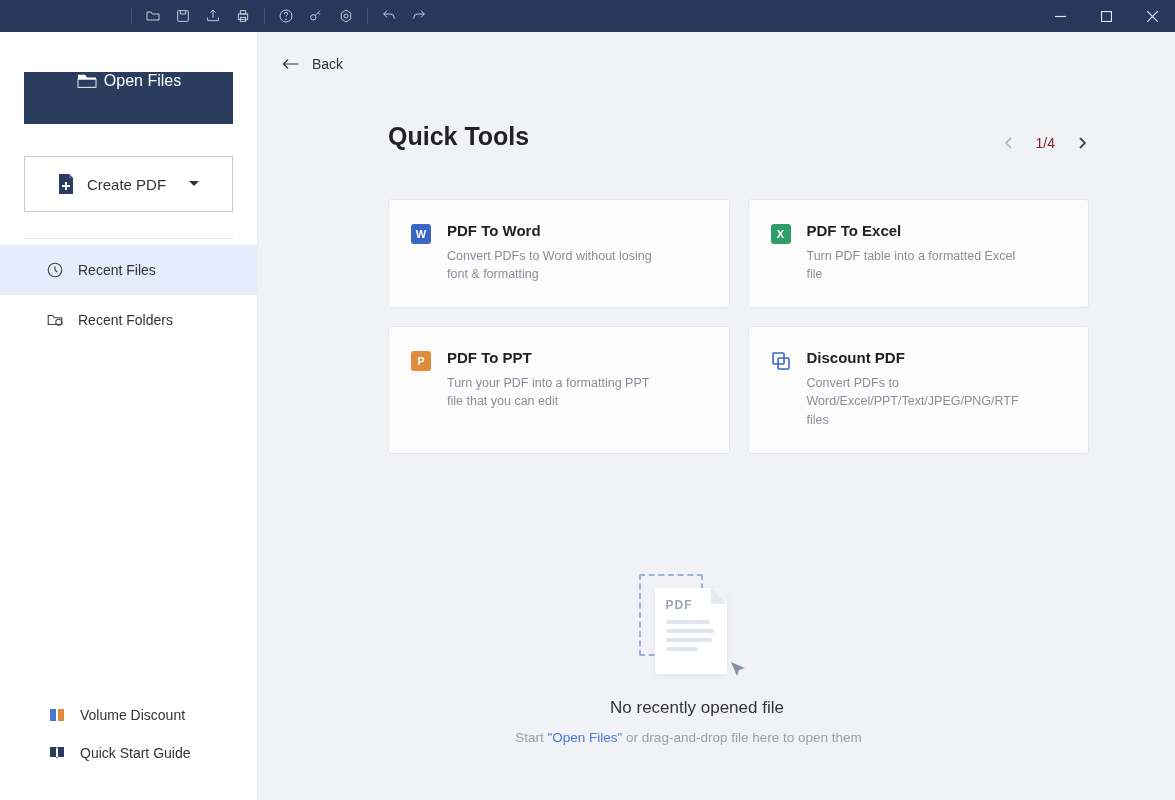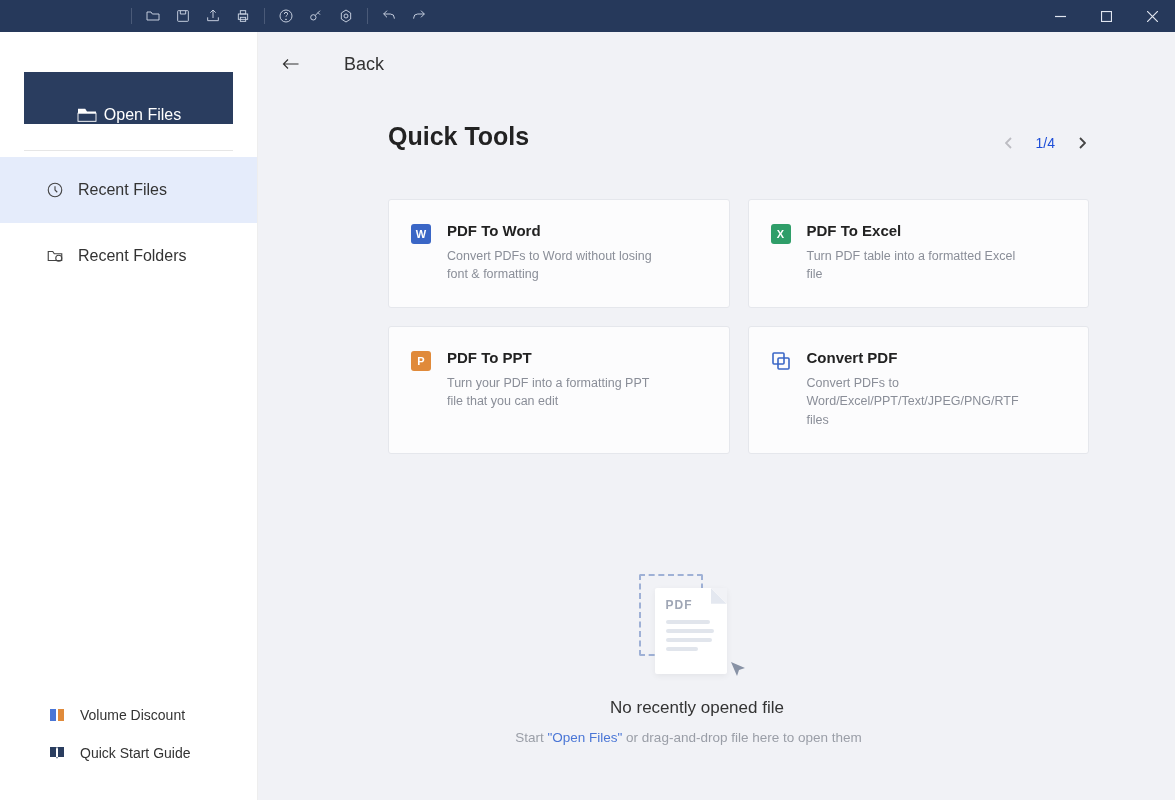--- a/index.html
+++ b/index.html
@@ -9,45 +9,45 @@
 .tb-sep { width: 1px; height: 16px; background: #4a5a78; margin: 0 6px; }
 .tb-icon { width: 18px; height: 18px; margin: 0 6px; display: flex; align-items: center; justify-content: center; cursor: pointer; }
 .tb-icon svg { width: 16px; height: 16px; stroke: #cdd6e5; fill: none; stroke-width: 1.4; }
 .win-controls { margin-left: auto; display: flex; }
 .win-btn { width: 46px; height: 32px; display: flex; align-items: center; justify-content: center; cursor: pointer; }
 .win-btn svg { width: 11px; height: 11px; stroke: #e0e5ef; stroke-width: 1.2; fill: none; }
 
 .app { display: flex; height: 768px; }
 
 .sidebar { width: 258px; background: #fff; border-right: 1px solid #eee; display: flex; flex-direction: column; padding-top: 40px; }
-.open-files-btn { margin: 0 24px; height: 52px; background: #2a3d5f; color: #fff; display: flex; align-items: flex-end; justify-content: center; gap: 6px; font-size: 16px; cursor: pointer; }
+.open-files-btn { margin: 0 24px; height: 52px; background: #2a3d5f; color: #fff; display: flex; align-items: flex-start; justify-content: center; gap: 6px; font-size: 16px; cursor: pointer; }
 .open-files-btn svg { width: 22px; height: 18px; fill: #fff; }
 .create-pdf-btn { margin: 32px 24px 0; height: 56px; border: 1px solid #c9c9c9; display: flex; align-items: center; justify-content: center; gap: 12px; font-size: 15px; color: #333; cursor: pointer; position: relative; }
 .create-pdf-btn .caret { margin-left: 10px; }
 .sb-divider { margin: 26px 24px 6px; height: 1px; background: #e6e6e6; }
-.nav-item { height: 66px; display: flex; align-items: center; gap: 14px; padding-left: 46px; font-size: 16px; color: #333; cursor: pointer; }
+.nav-item { height: 50px; display: flex; align-items: center; gap: 14px; padding-left: 46px; font-size: 14px; color: #333; cursor: pointer; }
 .nav-item.active { background: #e5ecfb; }
 .nav-item svg { width: 18px; height: 18px; stroke: #444; fill: none; stroke-width: 1.5; }
 .sidebar-bottom { margin-top: auto; padding: 0 0 28px; margin-left: 24px; }
 .bottom-link { display: flex; align-items: center; gap: 14px; padding: 10px 0 10px 24px; font-size: 14px; color: #333; cursor: pointer; }
 .bottom-link svg { width: 18px; height: 18px; }
 
 .main { flex: 1; background: #f1f2f6; position: relative; padding: 20px 86px 0 0; }
 .back-row { display: flex; align-items: center; gap: 12px; padding-left: 24px; height: 24px; cursor: pointer; }
 .back-row svg { width: 18px; height: 14px; stroke: #333; fill: none; stroke-width: 1.6; }
-.back-row span { font-size: 18px; color: #333; margin-left: 32px; }
+.back-row span { font-size: 14px; color: #333; }
 
 .content { padding-left: 130px; padding-top: 46px; }
 .heading-row { display: flex; align-items: flex-end; }
 .heading { font-size: 25px; font-weight: 700; color: #222; }
 .pager { margin-left: auto; display: flex; align-items: center; gap: 20px; }
 .pager .pg-arrow { width: 14px; height: 14px; cursor: pointer; display: flex; align-items: center; justify-content: center; }
 .pager .pg-arrow svg { width: 8px; height: 12px; stroke: #444; fill: none; stroke-width: 1.8; }
 .pager .pg-arrow.disabled svg { stroke: #bcbcc2; }
-.pager .pg-text { font-size: 14px; color: #1d4ed8; }
+.pager .pg-text { font-size: 14px; color: #7f1d1d; }
 
 .tools-grid { display: grid; grid-template-columns: 1fr 1fr; gap: 18px; margin-top: 48px; }
 .tool-card { background: #fcfcfd; border: 1px solid #e5e7ec; border-radius: 3px; padding: 22px 22px 24px 22px; display: flex; gap: 16px; cursor: pointer; min-height: 102px; }
 .tool-icon { width: 20px; height: 20px; border-radius: 3px; flex-shrink: 0; display: flex; align-items: center; justify-content: center; color: #fff; font-size: 11px; font-weight: 700; margin-top: 2px; }
 .tool-icon.word { background: #3a66c6; }
 .tool-icon.excel { background: #2f9e69; }
 .tool-icon.ppt { background: #e08a3a; }
 .tool-icon.convert { background: transparent; }
 .tool-icon.convert svg { width: 20px; height: 20px; stroke: #3a66c6; fill: none; stroke-width: 1.6; }
 .tool-title { font-size: 15px; font-weight: 600; color: #222; margin-bottom: 8px; }
@@ -154,20 +154,32 @@
 
 <div class="app">
   <div class="sidebar">
     <div class="open-files-btn">
       <svg viewBox="0 0 24 20">
           <path d="M2 3h8l2 3h10v11H2z"></path>
           <rect x="2" y="8" width="20" height="9" fill="#2a3d5f" stroke="#fff" stroke-width="1"></rect>
         </svg>
       <span>Open Files</span>
     </div>
+    <div class="create-pdf-btn">
+      <svg width="18" height="20" viewBox="0 0 18 20">
+          <path d="M2 0h10l4 4v16H2z" fill="#2a3d5f"></path>
+          <path d="M12 0v4h4" fill="#4a5d7f"></path>
+          <rect x="5" y="11" width="8" height="2" fill="#fff"></rect>
+          <rect x="8" y="8" width="2" height="8" fill="#fff"></rect>
+        </svg>
+      <span>Create PDF</span>
+      <svg class="caret" width="12" height="8" viewBox="0 0 12 8">
+          <path d="M1 1l5 5 5-5" fill="#333"></path>
+        </svg>
+    </div>
     <div class="sb-divider"></div>
     <div class="nav-item active">
       <svg viewBox="0 0 24 24">
           <circle cx="12" cy="12" r="9"></circle>
           <path d="M12 7v5l3 3"></path>
         </svg>
       <span>Recent Files</span>
     </div>
     <div class="nav-item">
       <svg viewBox="0 0 24 24">
@@ -242,21 +254,21 @@
           </div>
         </div>
         <div class="tool-card">
           <div class="tool-icon convert">
               <svg viewBox="0 0 20 20">
                 <rect x="2" y="2" width="11" height="11" rx="1"></rect>
                 <rect x="7" y="7" width="11" height="11" rx="1"></rect>
               </svg>
             </div>
           <div>
-            <div class="tool-title">Convert PDF</div>
+            <div class="tool-title">Discount PDF</div>
             <div class="tool-desc">Convert PDFs to Word/Excel/PPT/Text/JPEG/PNG/RTF files</div>
           </div>
         </div>
       </div>
 
       <div class="empty-state">
         <div class="pdf-illus">
           <div class="dashed-page"></div>
           <div class="solid-page">
             <div class="corner"></div>

